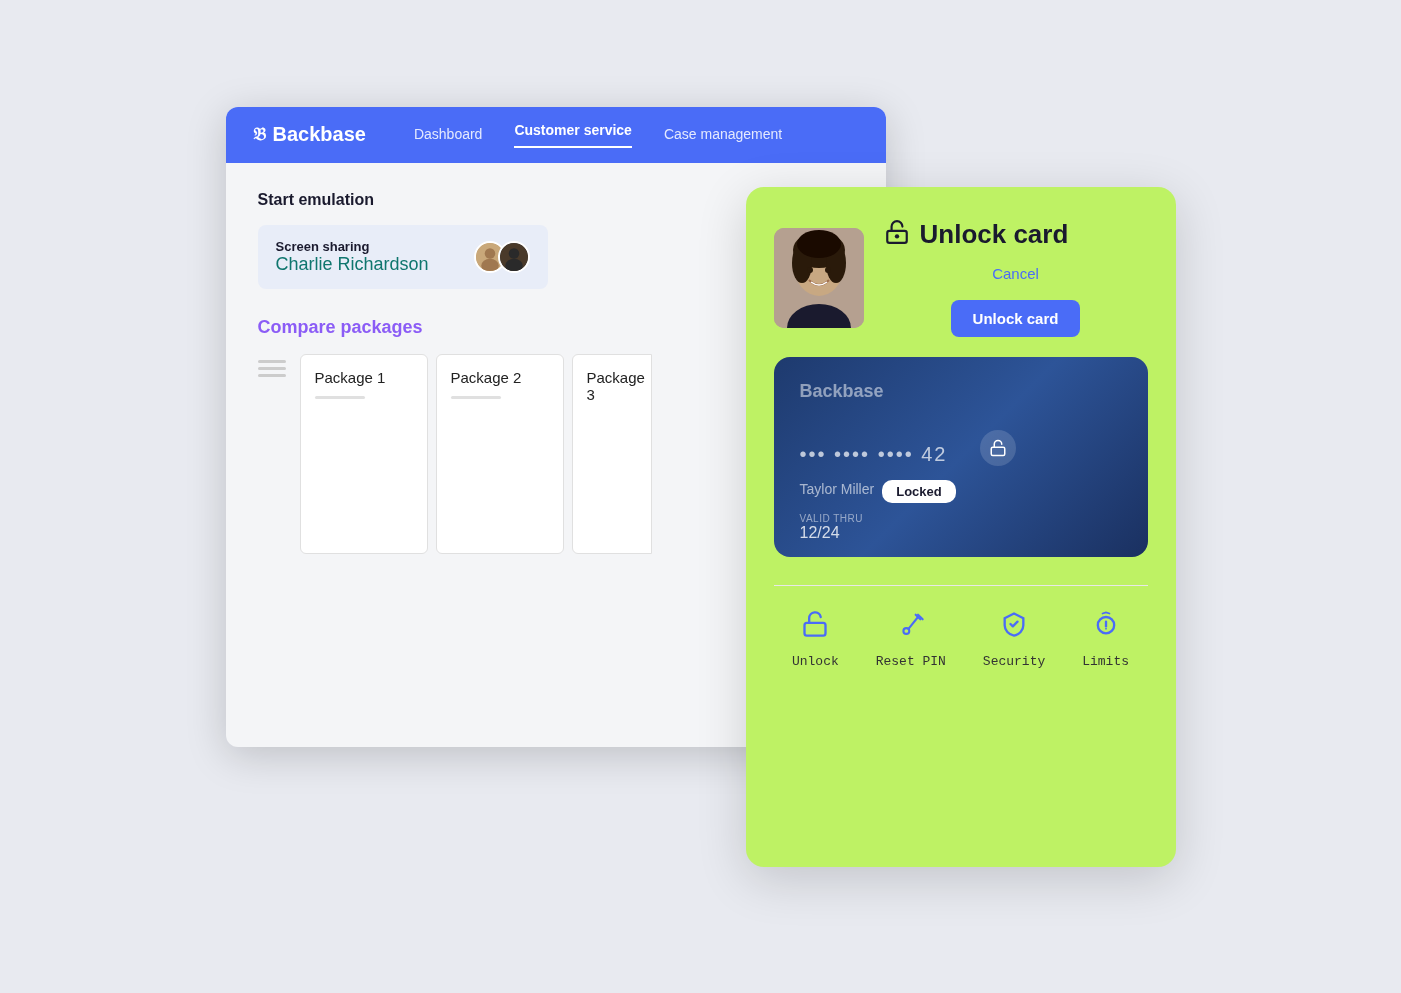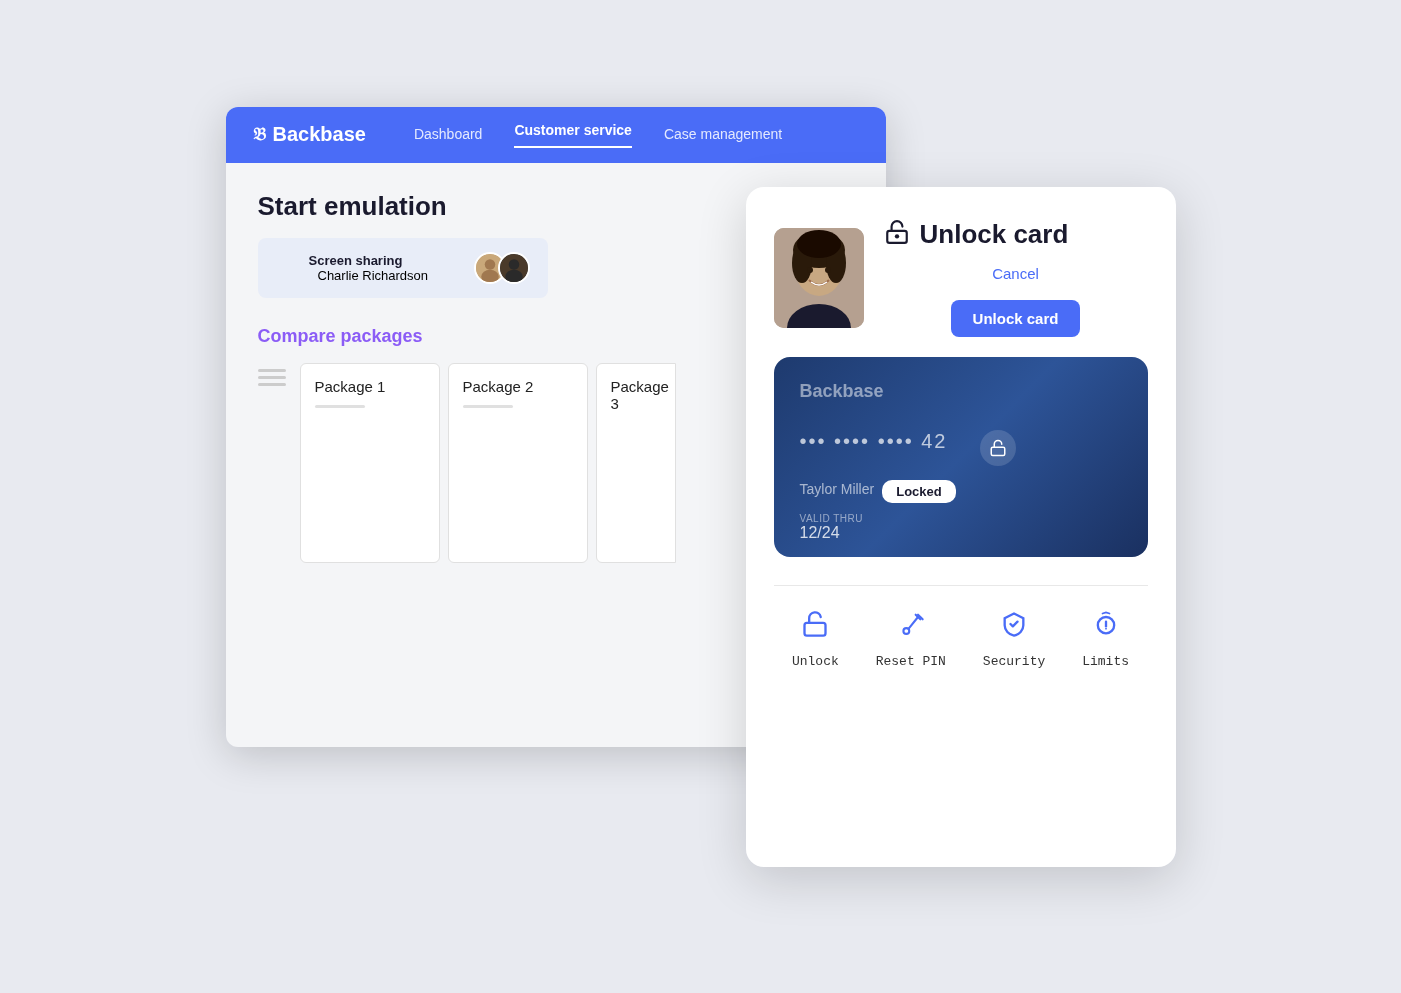--- a/index.html
+++ b/index.html
@@ -55,45 +55,43 @@
     .nav-item.active {
       color: white;
       font-weight: 600;
       border-bottom: 2px solid white;
       padding-bottom: 8px;
     }
     .back-panel-body {
       padding: 28px 32px;
     }
     .section-title {
-      font-size: 26px;
+      font-size: 16px;
       font-weight: 700;
       color: #1a1a2e;
       margin-bottom: 16px;
     }
     .screen-sharing-bar {
       background: #e8edf8;
       border-radius: 8px;
       padding: 14px 18px;
       display: flex;
       align-items: center;
       gap: 12px;
       width: 290px;
       margin-bottom: 28px;
     }
     .screen-sharing-text .label {
       font-size: 13px;
       font-weight: 700;
       color: #1a1a2e;
-      margin-left: 33px;
     }
     .screen-sharing-text .name {
-      font-size: 13px;
-      color: #000000;
-      margin-left: 42px;
+      font-size: 18px;
+      color: #0f766e;
     }
     .avatars {
       margin-left: auto;
       display: flex;
       gap: -4px;
     }
     .avatar {
       width: 32px;
       height: 32px;
       border-radius: 50%;
@@ -125,21 +123,21 @@
       margin-top: 6px;
       margin-right: 14px;
     }
     .list-line {
       width: 28px;
       height: 3px;
       background: #ccc;
       border-radius: 2px;
     }
     .package-card {
-      width: 140px;
+      width: 128px;
       height: 200px;
       background: white;
       border: 1px solid #e0e0e0;
       border-radius: 6px;
       padding: 14px;
       margin-right: 8px;
       position: relative;
     }
     .package-card-title {
       font-size: 15px;
@@ -163,21 +161,21 @@
       overflow: hidden;
     }
 
     
     .front-panel {
       position: absolute;
       top: 80px;
       right: 0;
       width: 430px;
       height: 680px;
-      background: #ffffff;
+      background: #bef264;
       border-radius: 18px;
       box-shadow: 0 12px 50px rgba(0,0,0,0.16);
       padding: 32px 28px;
       display: flex;
       flex-direction: column;
       gap: 0;
     }
 
     
     .unlock-header {
@@ -249,21 +247,21 @@
       overflow: hidden;
     }
     .credit-card-logo {
       font-size: 18px;
       font-weight: 700;
       color: rgba(255,255,255,0.5);
       margin-bottom: 28px;
     }
     .card-number-row {
       display: flex;
-      align-items: flex-start;
+      align-items: flex-end;
       gap: 25px;
       margin-bottom: 14px;
     }
     .card-dots {
       font-size: 20px;
       color: rgba(255,255,255,0.7);
       letter-spacing: 2px;
     }
     .lock-overlay {
       width: 36px;

